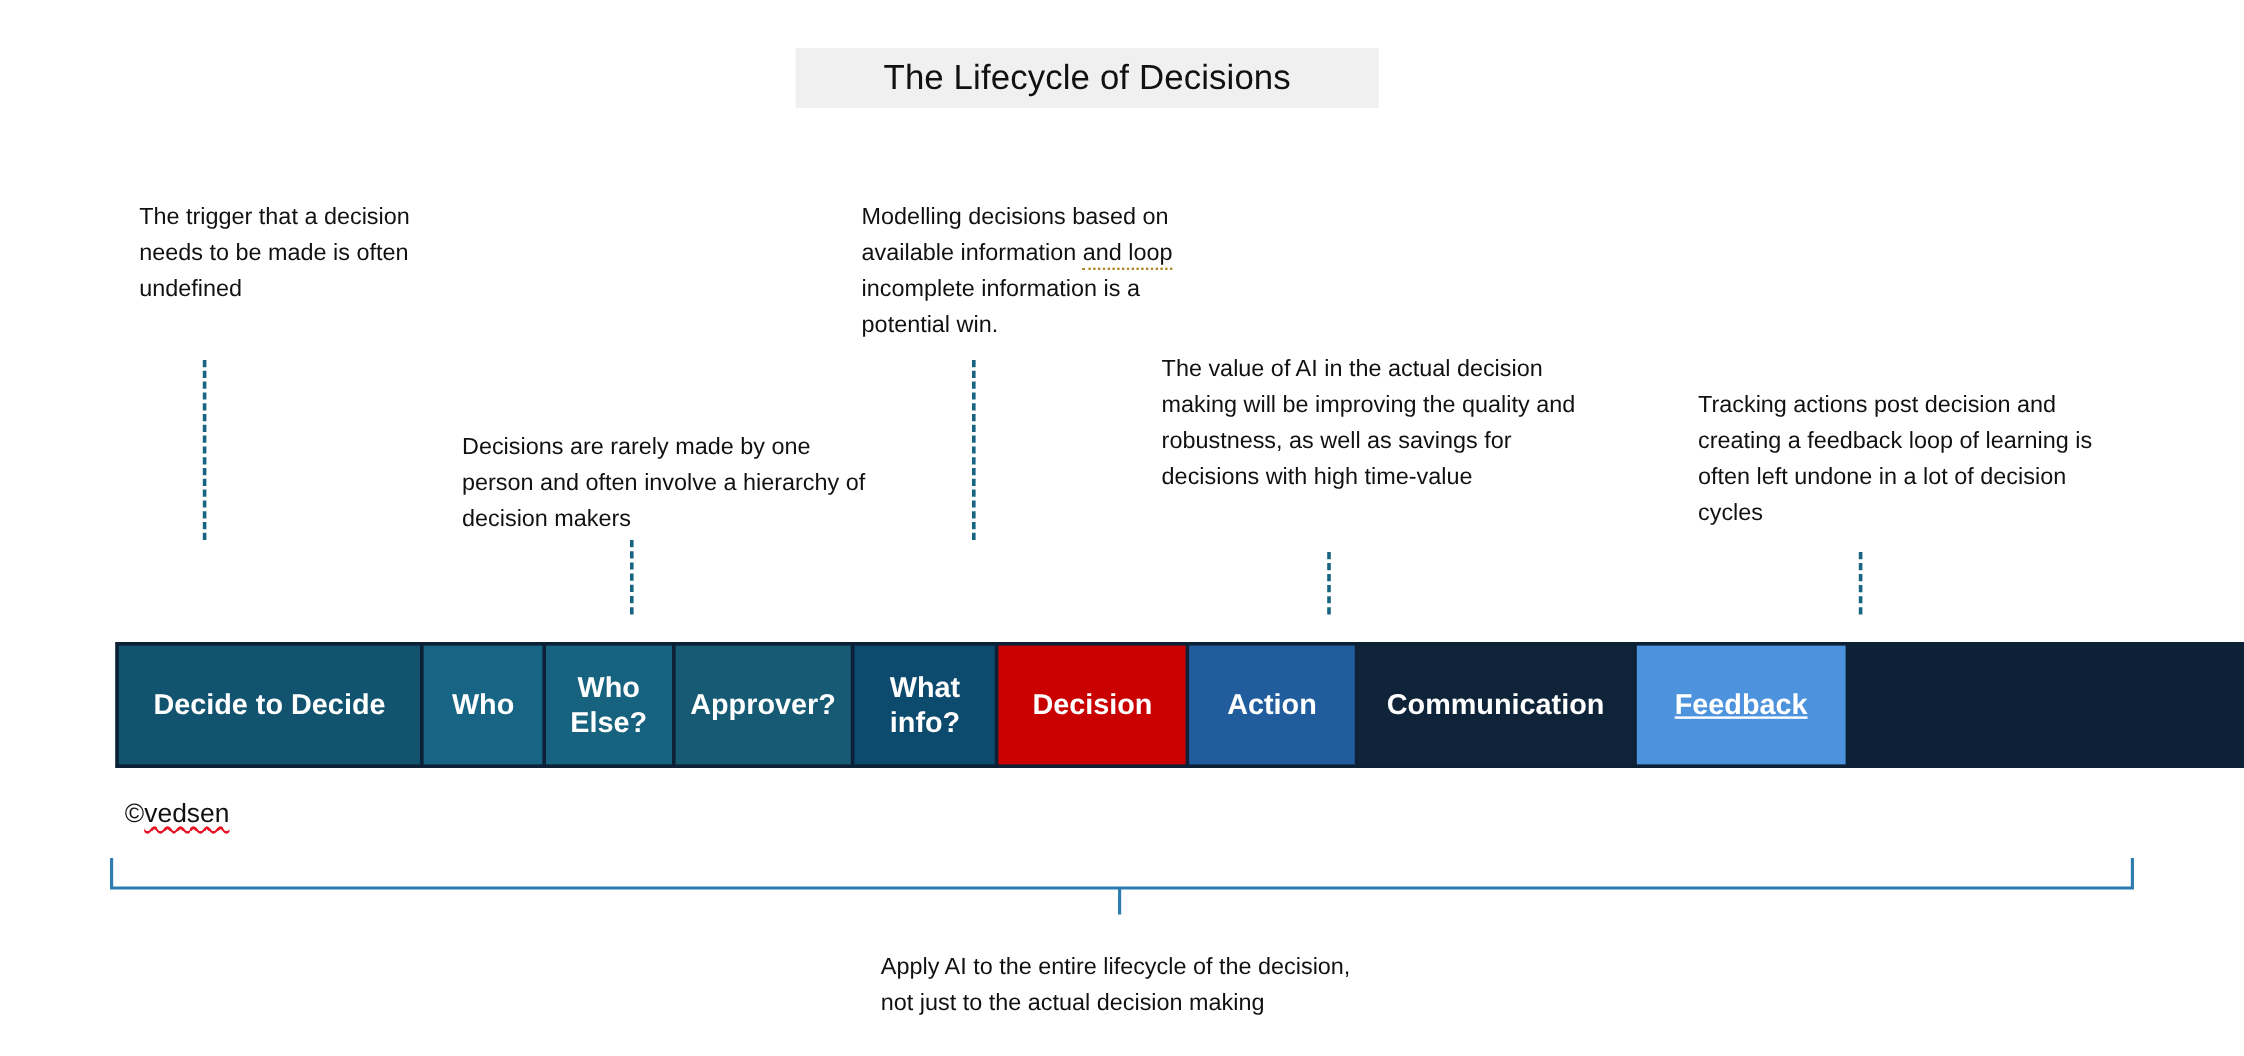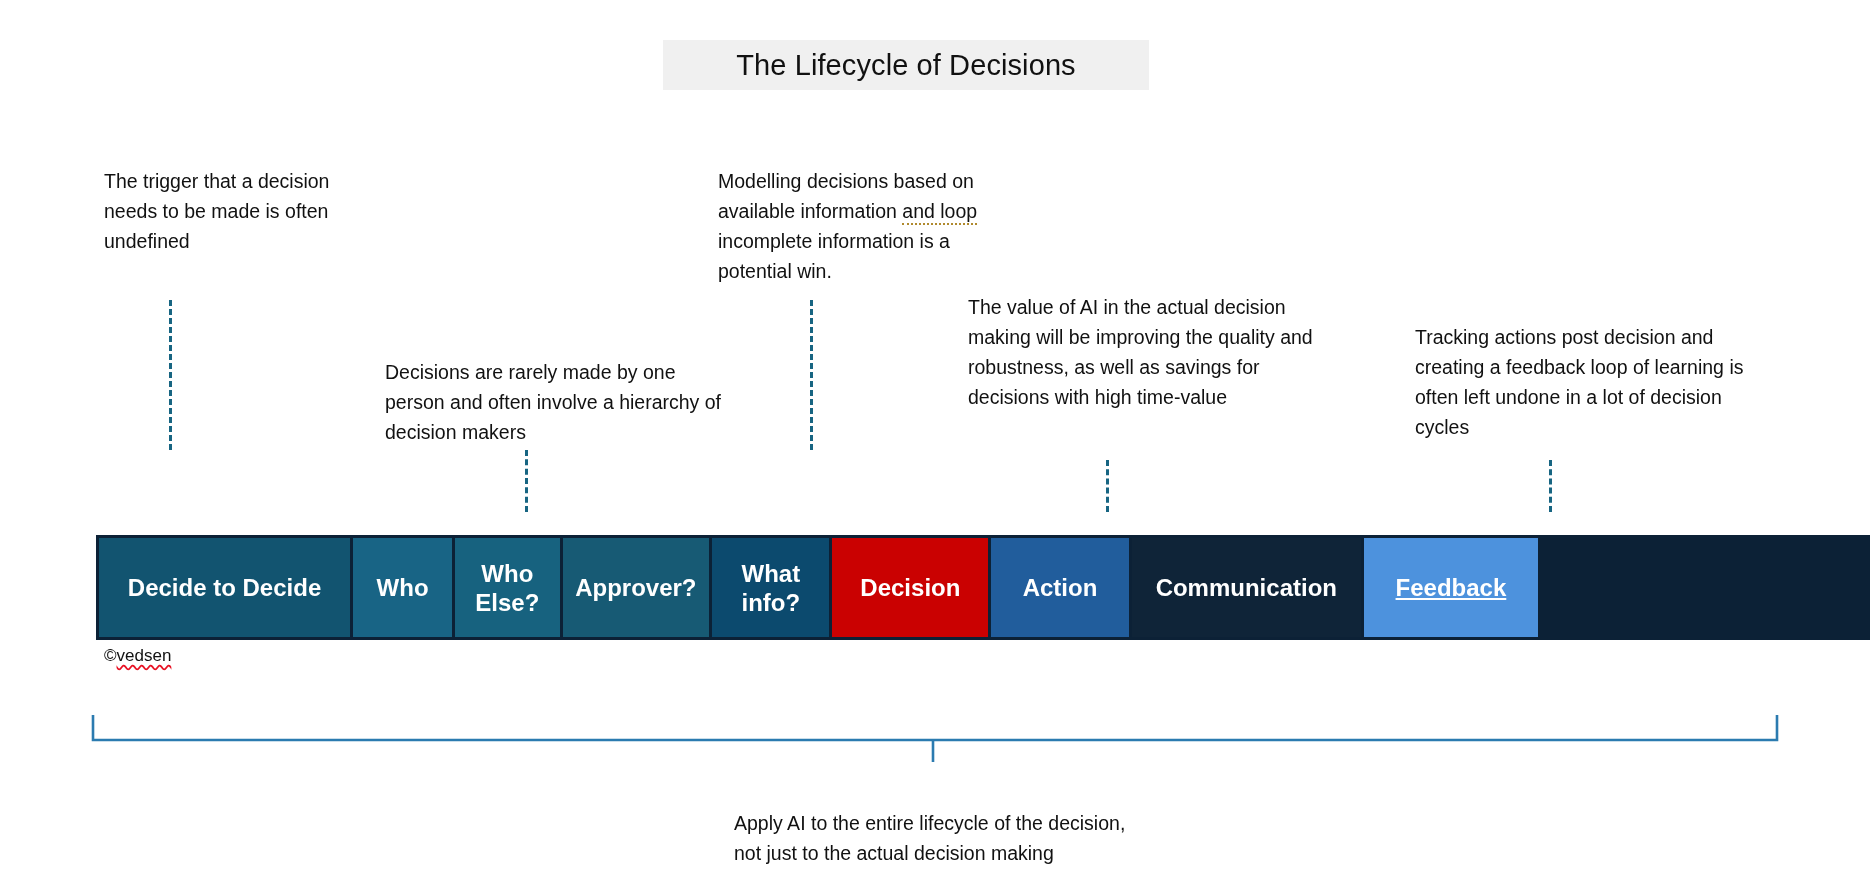--- a/index.html
+++ b/index.html
@@ -80,22 +80,22 @@
     padding: 0 6px;
     white-space: pre-line;
     position: relative;
   }
   .phase + .phase { margin-left: 3px; }
 
   
   #copyright {
     position: absolute;
     left: 104px;
-    top: 646px;
-    font-size: 17px;
+    top: 665px;
+    font-size: 22px;
     color: #111111;
   }
   #copyright .wavy {
     text-decoration: underline wavy #e81123;
     text-decoration-skip-ink: none;
     text-underline-offset: 3px;
   }
 
   
   #bracket-wrap {
@@ -103,35 +103,35 @@
     left: 90px;
     top: 712px;
     width: 1690px;
     height: 60px;
   }
   #bracket-wrap svg { display: block; }
 
   #bottom-caption {
     position: absolute;
     left: 734px;
-    top: 808px;
+    top: 791px;
     font-size: 19.5px;
     line-height: 30px;
     color: #111111;
     white-space: pre-line;
   }
 </style>
 </head>
 <body>
 
 <div id="title-banner" style="background: rgb(240, 240, 240);">
   <span class="title-text">The Lifecycle of Decisions</span>
 </div>
 
-<div class="callout" style="left:104px; top:166px; width:230px;">The trigger that a
+<div class="callout" style="left:116px; top:166px; width:230px;">The trigger that a
 decision needs to be
 made is often
 undefined</div>
 <div class="leader" style="left: 169px; top: 300px; height: 150px; border-left-color: rgb(23, 101, 130);"></div>
 
 <div class="callout" style="left:385px; top:357px; width:350px;">Decisions are rarely made by one
 person and often involve a
 hierarchy of decision makers</div>
 <div class="leader" style="left: 525px; top: 450px; height: 62px; border-left-color: rgb(23, 101, 130);"></div>
 

